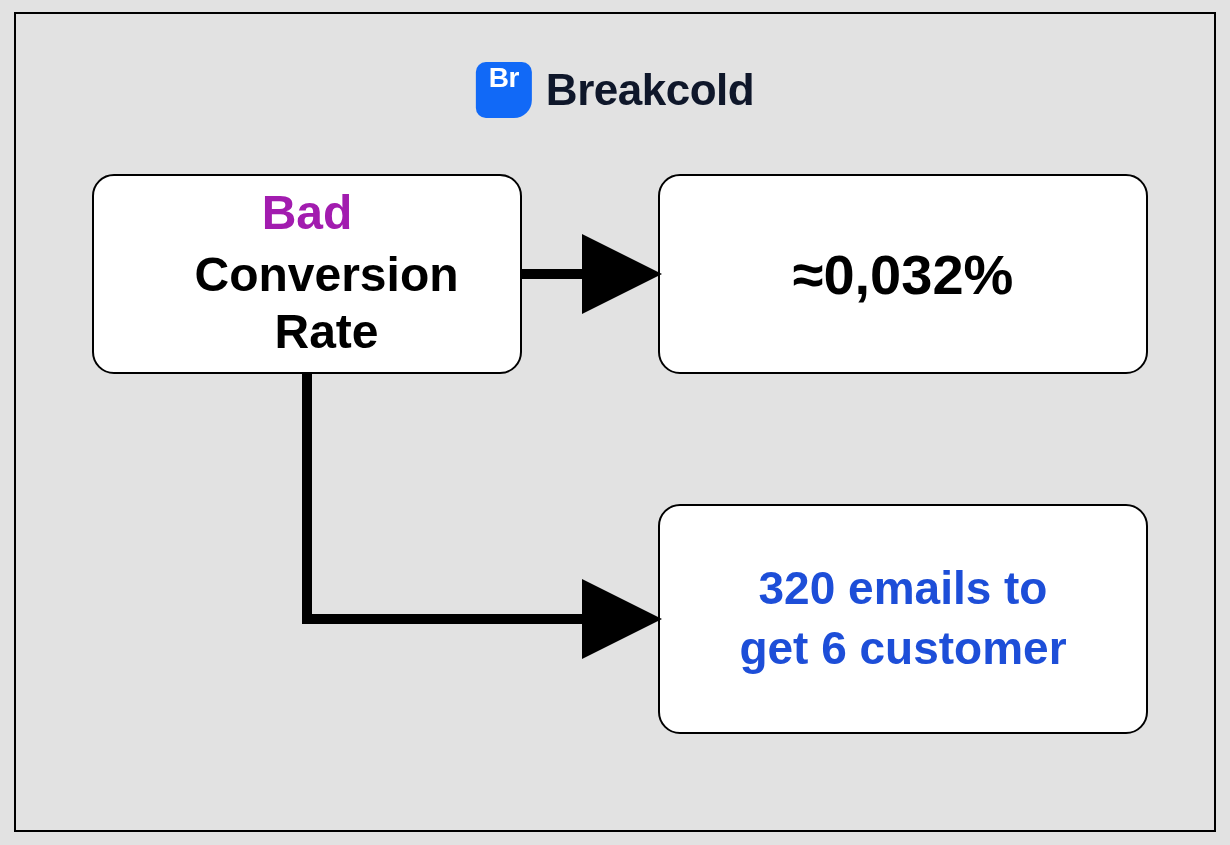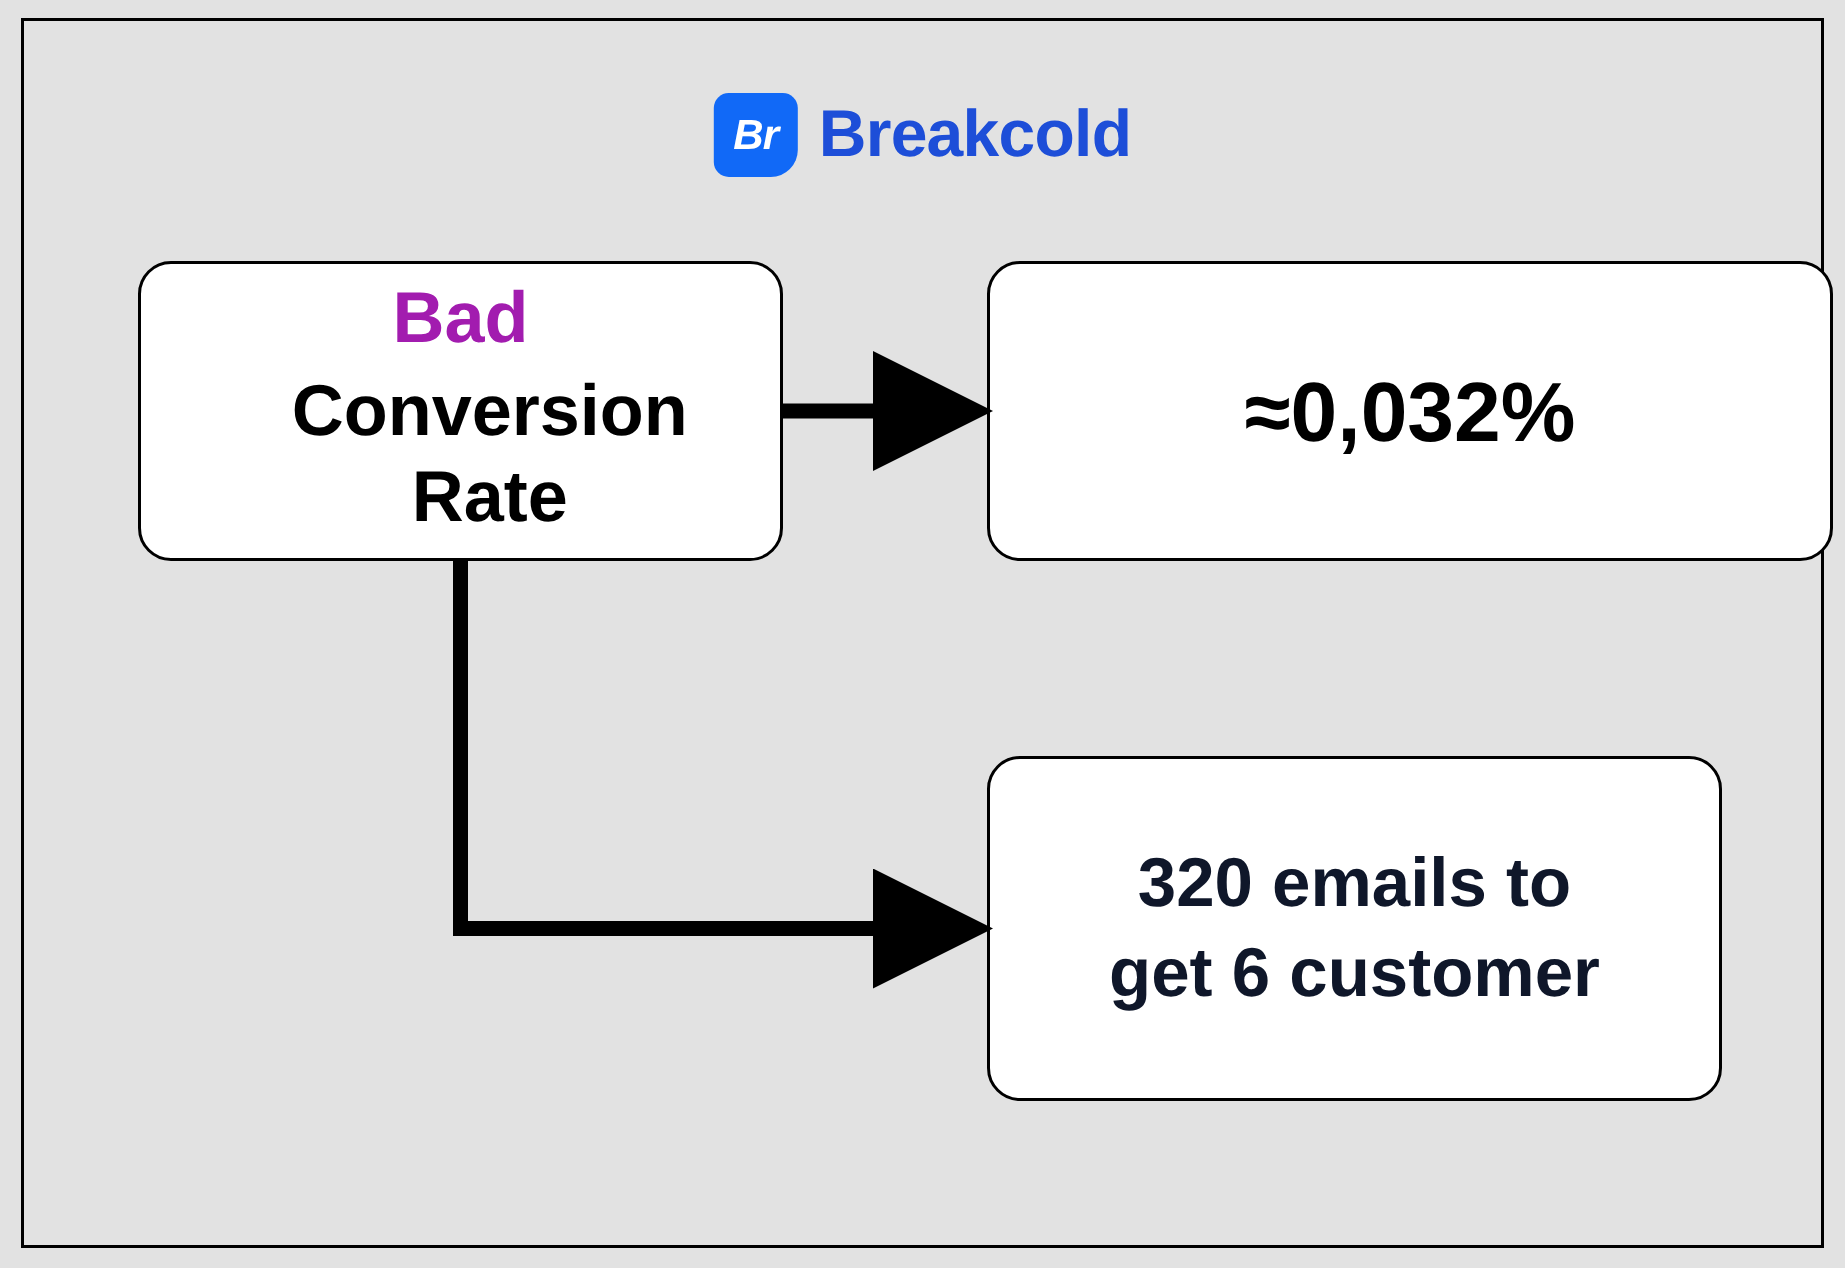--- a/index.html
+++ b/index.html
@@ -26,30 +26,29 @@
     display: flex;
     align-items: center;
     gap: 14px;
   }
   .brand-badge {
     width: 56px;
     height: 56px;
     background: #1169f7;
     border-radius: 10px 10px 18px 10px;
     display: flex;
-    align-items: center;
+    align-items: flex-start;
     justify-content: center;
     color: #fff;
     font-weight: 800;
     font-size: 28px;
     letter-spacing: -0.5px;
-    font-style: italic;
   }
   .brand-name {
-    color: #1d4ed8;
+    color: #0f172a;
     font-weight: 800;
     font-size: 44px;
     letter-spacing: -0.5px;
   }
   .box {
     position: absolute;
     background: #fff;
     border: 2px solid #000;
     border-radius: 22px;
     display: flex;
@@ -61,21 +60,21 @@
   }
   .box-left {
     left: 76px;
     top: 160px;
     width: 430px;
     height: 200px;
   }
   .box-right-top {
     left: 642px;
     top: 160px;
-    width: 564px;
+    width: 490px;
     height: 200px;
   }
   .box-right-bottom {
     left: 642px;
     top: 490px;
     width: 490px;
     height: 230px;
   }
   .bad {
     color: #a21caf;
@@ -90,21 +89,21 @@
     line-height: 1.2;
     margin-top: 6px;
     margin-left: 39px;
   }
   .stat {
     color: #000;
     font-weight: 800;
     font-size: 56px;
   }
   .emails {
-    color: #0f172a;
+    color: #1d4ed8;
     font-weight: 800;
     font-size: 46px;
     line-height: 1.3;
   }
   .arrows {
     position: absolute;
     left: 0;
     top: 0;
     width: 1202px;
     height: 820px;

